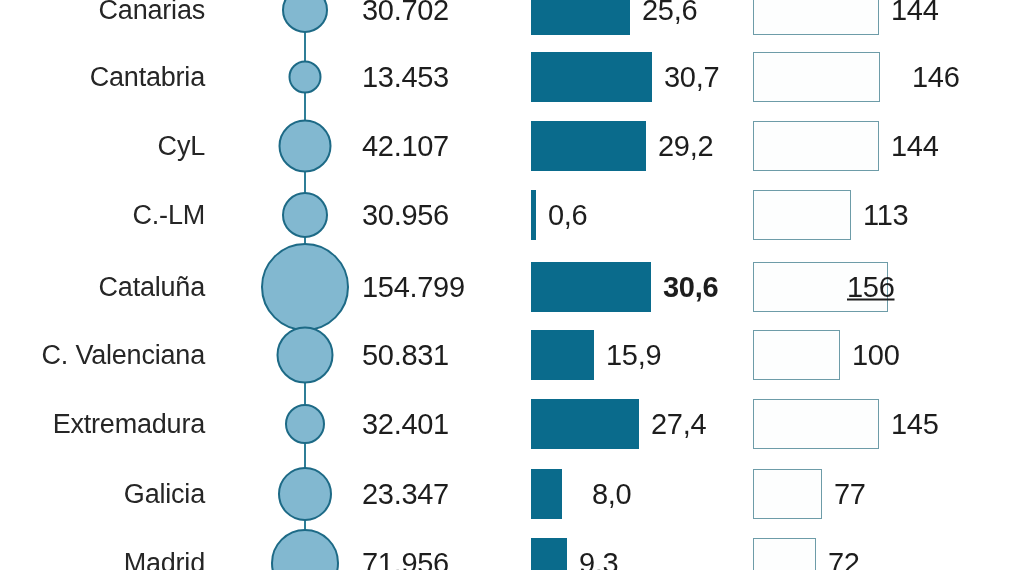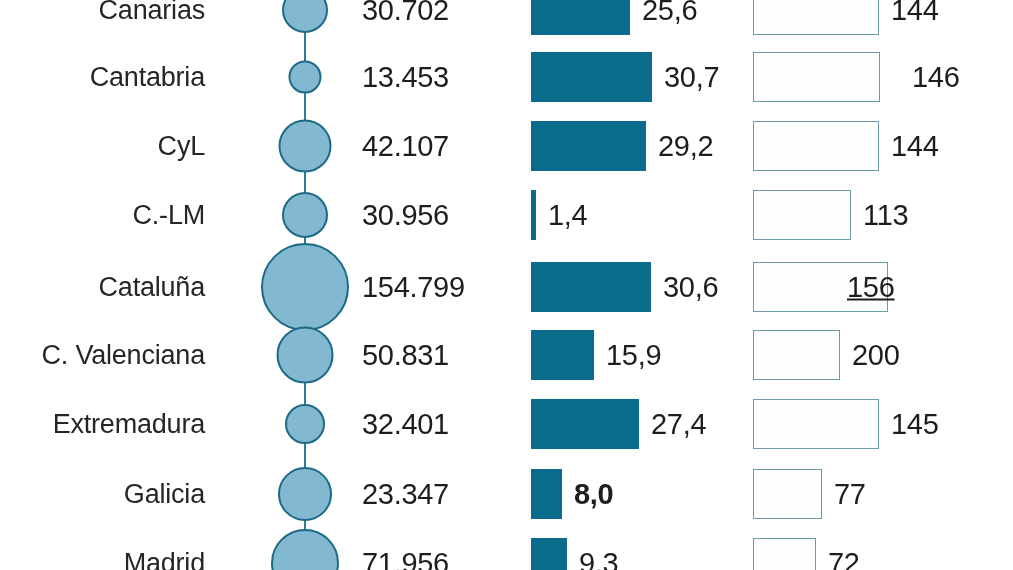--- a/index.html
+++ b/index.html
@@ -126,57 +126,57 @@
         <div class="bar" style="width: 115px;"></div>
         <div class="bar-val" style="left: 658px;">29,2</div>
         <div class="box" style="width: 126px;"></div>
         <div class="box-val" style="left: 891px;">144</div>
       </div>
       <div class="row" style="top: 215px;">
         <div class="label">C.-LM</div>
         <div class="bubble" style="width: 46px; height: 46px; left: 305px; top: 0px;"></div>
         <div class="num">30.956</div>
         <div class="bar" style="width: 5px;"></div>
-        <div class="bar-val" style="left: 548px;">1,4</div>
+        <div class="bar-val" style="left: 548px;">0,6</div>
         <div class="box" style="width: 98px;"></div>
         <div class="box-val" style="left: 863px; text-align: right;">113</div>
       </div>
       <div class="row" style="top: 287px;">
         <div class="label">Cataluña</div>
         <div class="bubble" style="width: 88px; height: 88px; left: 305px; top: 0px;"></div>
         <div class="num">154.799</div>
         <div class="bar" style="width: 120px;"></div>
-        <div class="bar-val" style="left: 663px;">30,6</div>
+        <div class="bar-val" style="left: 663px; font-weight: bold;">30,6</div>
         <div class="box" style="width: 135px;"></div>
         <div class="box-val" style="left: 847px; text-decoration: underline;">156</div>
       </div>
       <div class="row" style="top: 355px;">
         <div class="label">C. Valenciana</div>
         <div class="bubble" style="width: 57px; height: 57px; left: 305px; top: 0px;"></div>
         <div class="num">50.831</div>
         <div class="bar" style="width: 63px;"></div>
         <div class="bar-val" style="left: 606px;">15,9</div>
         <div class="box" style="width: 87px;"></div>
-        <div class="box-val" style="left: 852px;">200</div>
+        <div class="box-val" style="left: 852px;">100</div>
       </div>
       <div class="row" style="top: 424px;">
         <div class="label">Extremadura</div>
         <div class="bubble" style="width: 40px; height: 40px; left: 305px; top: 0px;"></div>
         <div class="num">32.401</div>
         <div class="bar" style="width: 108px;"></div>
         <div class="bar-val" style="left: 651px;">27,4</div>
         <div class="box" style="width: 126px;"></div>
         <div class="box-val" style="left: 891px;">145</div>
       </div>
       <div class="row" style="top: 494px;">
         <div class="label">Galicia</div>
         <div class="bubble" style="width: 54px; height: 54px; left: 305px; top: 0px;"></div>
         <div class="num">23.347</div>
         <div class="bar" style="width: 31px;"></div>
-        <div class="bar-val" style="left: 574px; font-weight: bold;">8,0</div>
+        <div class="bar-val" style="left: 592px;">8,0</div>
         <div class="box" style="width: 69px;"></div>
         <div class="box-val" style="left: 834px;">77</div>
       </div>
       <div class="row" style="top: 563px;">
         <div class="label">Madrid</div>
         <div class="bubble" style="width: 68px; height: 68px; left: 305px; top: 0px;"></div>
         <div class="num">71.956</div>
         <div class="bar" style="width: 36px;"></div>
         <div class="bar-val" style="left: 579px;">9,3</div>
         <div class="box" style="width: 63px;"></div>

